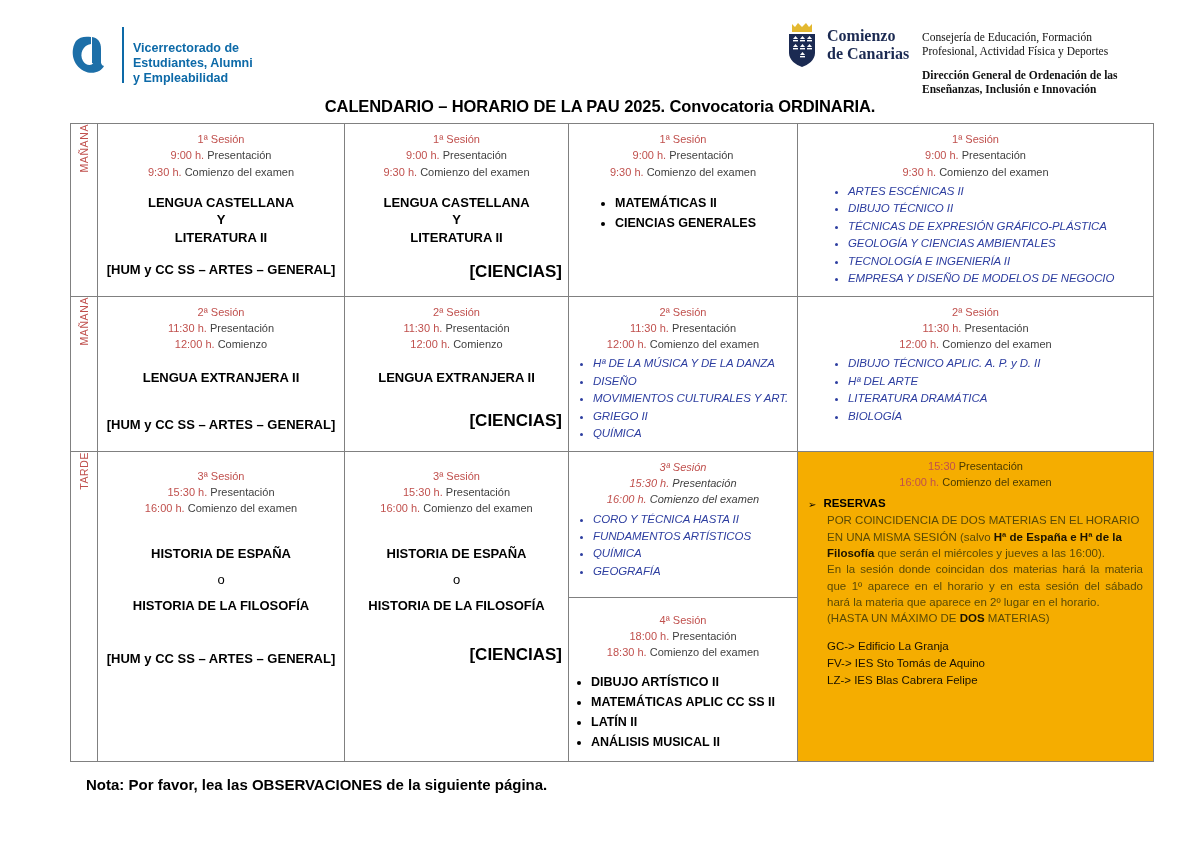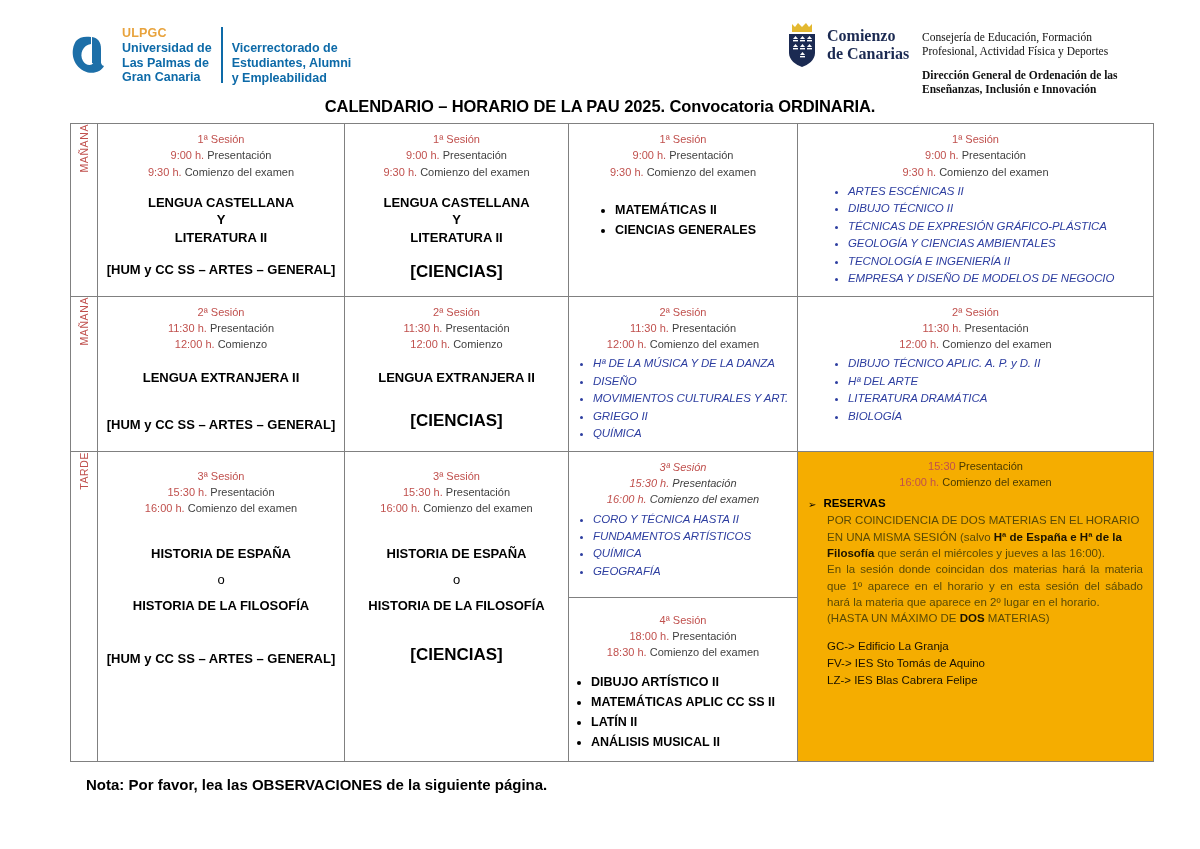--- a/index.html
+++ b/index.html
@@ -86,21 +86,21 @@
   .sess .d{ color:#3f3f3f; }
   .sess-title{ color:#c0504d; }
 
   .subject{
     text-align:center; font-weight:bold; font-size:13px; color:#000;
     line-height:1.35; margin-top:14px;
   }
   .tag{
     text-align:center; font-weight:bold; font-size:13px; margin-top:16px;
   }
-  .tag.big{ font-size:17px; }
+  .tag.big{ font-size:17px;text-align:right; }
 
   ul.blue{ margin:3px 0 0 0; padding-left:26px; list-style:disc; }
   ul.blue li{
     color:#2d3ea0; font-style:italic; font-size:11.5px; line-height:1.52;
     letter-spacing:-.1px;
   }
   ul.black{ margin:9px 0 0 0; padding-left:24px; list-style:disc;}
   ul.black li{ color:#000; font-weight:bold; font-size:12.5px; line-height:1.62;}
 
   .split-top{ border-bottom:1px solid #808080; }
@@ -128,26 +128,20 @@
 
   <div class="ulpgc">
     <div class="ulpgc-mark">
       <svg width="46" height="46" viewBox="0 0 46 46" aria-hidden="true">
         <path d="M8 8 C2 17, 4 32, 16 38 C24 42, 33 39, 36 33 L27 29 C24 33, 18 33, 15 28 C11 21, 15 12, 23 11 L23 4 C17 3, 11 4, 8 8 Z" fill="#1d6fa8"></path>
         <path d="M24 4 L24 30 L33 30 L33 16 C33 9, 30 5, 24 4 Z" fill="#1d6fa8"></path>
         <circle cx="29" cy="33" r="5" fill="#1d6fa8"></circle>
       </svg>
     </div>
     <div class="ulpgc-text">
-      <div class="ulpgc-left">
-        <div class="ulpgc-acro">ULPGC</div>
-        <div class="ulpgc-name">Universidad de</div>
-        <div class="ulpgc-name">Las Palmas de</div>
-        <div class="ulpgc-name">Gran Canaria</div>
-      </div>
       <div class="ulpgc-divider"></div>
       <div class="ulpgc-right">
         <div style="height:15px"></div>
         <div>Vicerrectorado de</div>
         <div>Estudiantes, Alumni</div>
         <div>y Empleabilidad</div>
       </div>
     </div>
   </div>
 
@@ -239,21 +233,21 @@
       </div>
     </td>
 
     <td>
       <div class="cell">
         <div class="sess">
           <div class="sess-title">1ª Sesión</div>
           <div><span class="t">9:00 h.</span> <span class="d">Presentación</span></div>
           <div><span class="t">9:30 h.</span> <span class="d">Comienzo del examen</span></div>
         </div>
-        <ul class="black" style="padding-left:40px;margin-top:20px">
+        <ul class="black" style="padding-left:40px;margin-top:13px">
           <li>MATEMÁTICAS II</li>
           <li>CIENCIAS GENERALES</li>
         </ul>
       </div>
     </td>
 
     <td>
       <div class="cell">
         <div class="sess">
           <div class="sess-title">1ª Sesión</div>

